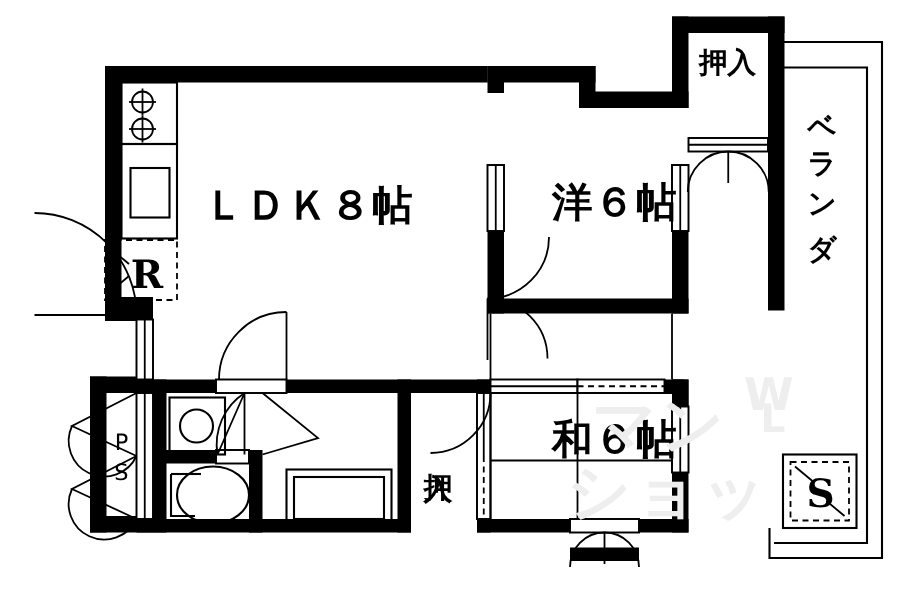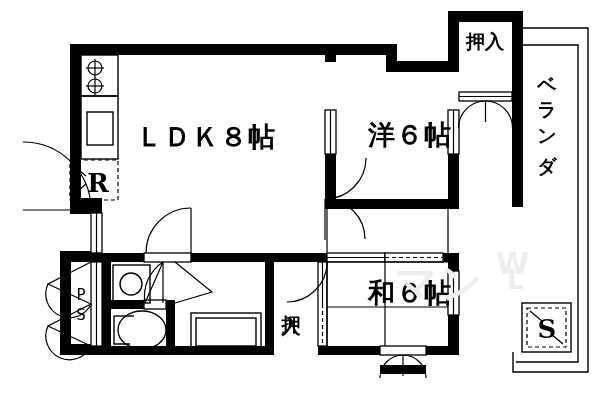--- a/index.html
+++ b/index.html
@@ -298,17 +298,18 @@
 
     <text class="tinylabel" x="81" y="300" text-anchor="middle">P</text>
     <text class="tinylabel" x="81" y="320" text-anchor="middle">S</text>
 
     <text class="markerlabel" x="547" y="338" text-anchor="middle">S</text>
 
   </svg>
 
   <div class="watermark-layer">
     <div class="wm wm-a">マン</div>
+    <div class="wm wm-b">ショッ</div>
     <div class="wm wm-c">W</div>
     <div class="wm wm-d">L</div>
   </div>
 
 </div>
 
 </body></html>

